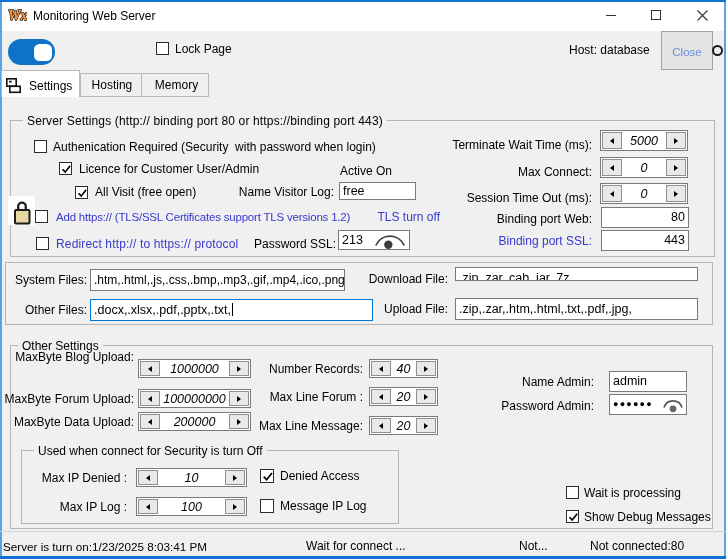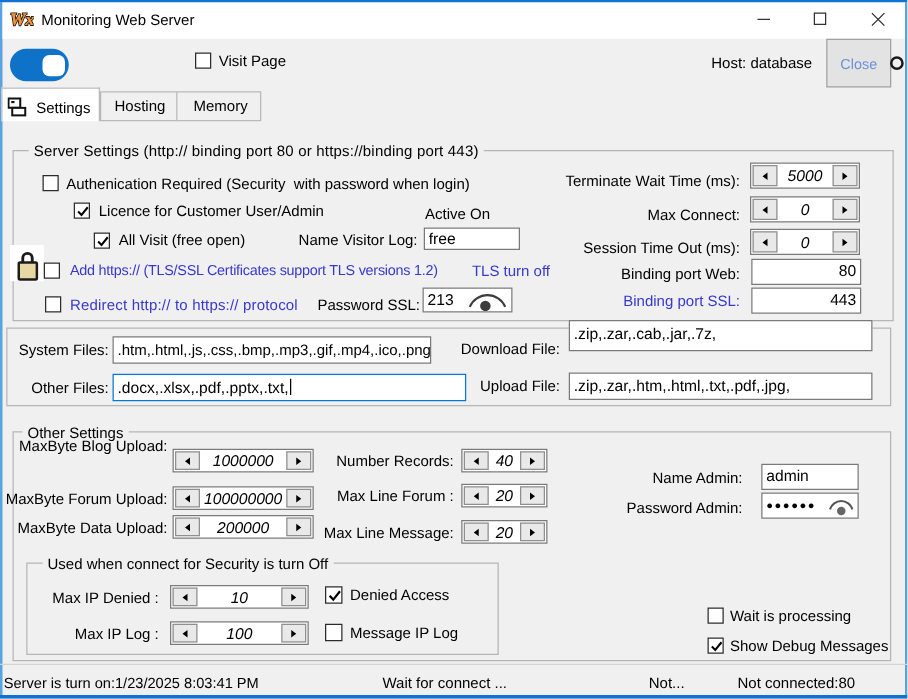--- a/index.html
+++ b/index.html
@@ -42,21 +42,21 @@
   <div class="abs" style="left:606px;top:15px;width:10px;height:1px;background:#333;"></div>
   <div class="abs" style="left:651px;top:10px;width:10px;height:10px;border:1px solid #333;box-sizing:border-box;"></div>
   <svg class="abs" style="left:697px;top:10px;" width="11" height="11" viewBox="0 0 11 11">
     <path d="M0.5 0.5 L10.5 10.5 M10.5 0.5 L0.5 10.5" stroke="#333" stroke-width="1.1"></path>
   </svg>
 
   <div class="abs" style="left:8px;top:39px;width:47px;height:26px;border-radius:13px;background:#0e72c9;"></div>
   <div class="abs" style="left:34px;top:44px;width:18px;height:17px;border-radius:5.5px;background:#fff;"></div>
 
   <div class="cb" style="left:156px;top:42px;"></div>
-  <div class="lbl" style="left:175px;top:42px;">Visit Page</div>
+  <div class="lbl" style="left:175px;top:42px;">Lock Page</div>
 
   <div class="lbl" style="left:569px;top:42.5px;">Host: database</div>
   <div class="abs" style="left:661px;top:31px;width:52px;height:39px;background:#e3e3e3;border:1px solid #a2a2a2;box-sizing:border-box;
        display:flex;align-items:center;justify-content:center;font-size:11.5px;color:#6992d8;padding-top:3px;">Close</div>
   <div class="abs" style="left:712px;top:45px;width:11px;height:11px;border-radius:50%;border:2px solid #1a1a1a;box-sizing:border-box;background:#efefef;"></div>
 
   <div class="abs" style="left:80px;top:73px;width:62px;height:24px;background:#f0f0f0;border:1px solid #b9b9b9;box-sizing:border-box;"></div>
   <div class="lbl" style="left:91.6px;top:78.3px;">Hosting</div>
   <div class="abs" style="left:141px;top:73px;width:68px;height:24px;background:#f0f0f0;border:1px solid #b9b9b9;box-sizing:border-box;"></div>
   <div class="lbl" style="left:154.8px;top:78.3px;">Memory</div>
@@ -145,21 +145,21 @@
   <div class="tb" style="left:601px;top:207px;width:88px;height:21px;line-height:19px;text-align:right;">80</div>
   <div class="rlbl blue" style="right:134px;top:234px;">Binding port SSL:</div>
   <div class="tb" style="left:601px;top:230px;width:88px;height:21px;line-height:19px;text-align:right;">443</div>
 
   <div class="abs" style="left:5px;top:262px;width:708px;height:63px;border:1px solid #b5b5b5;box-sizing:border-box;"></div>
   <div class="rlbl" style="right:639px;top:273px;">System Files:</div>
   <div class="tb" style="left:90px;top:269px;width:255px;height:22px;line-height:20px;font-size:12px;">.htm,.html,.js,.css,.bmp,.mp3,.gif,.mp4,.ico,.png,.jp</div>
   <div class="rlbl" style="right:639px;top:303px;">Other Files:</div>
   <div class="tb" style="left:90px;top:299px;width:283px;height:22px;line-height:20px;border-color:#0078d7;">.docx,.xlsx,.pdf,.pptx,.txt,<span style="display:inline-block;width:1px;height:13px;background:#000;vertical-align:-2px;margin-left:1px;"></span></div>
   <div class="rlbl" style="right:278px;top:272px;">Download File:</div>
-  <div class="tb" style="left:455px;top:256px;width:243px;height:25px;line-height:20px;">.zip,.zar,.cab,.jar,.7z,</div>
+  <div class="tb" style="left:455px;top:267px;width:243px;height:14px;line-height:20px;">.zip,.zar,.cab,.jar,.7z,</div>
   <div class="rlbl" style="right:278px;top:302px;">Upload File:</div>
   <div class="tb" style="left:455px;top:298px;width:243px;height:22px;line-height:20px;">.zip,.zar,.htm,.html,.txt,.pdf,.jpg,</div>
 
   <div class="grp" style="left:10px;top:345px;width:703px;height:184px;">
     <span style="left:7px;">Other Settings</span>
   </div>
 
   <div class="rlbl" style="right:592px;top:350px;">MaxByte Blog Upload:</div>
   <div class="ud" style="left:138px;top:359px;width:113px;height:19px;">
     <div class="udb">

